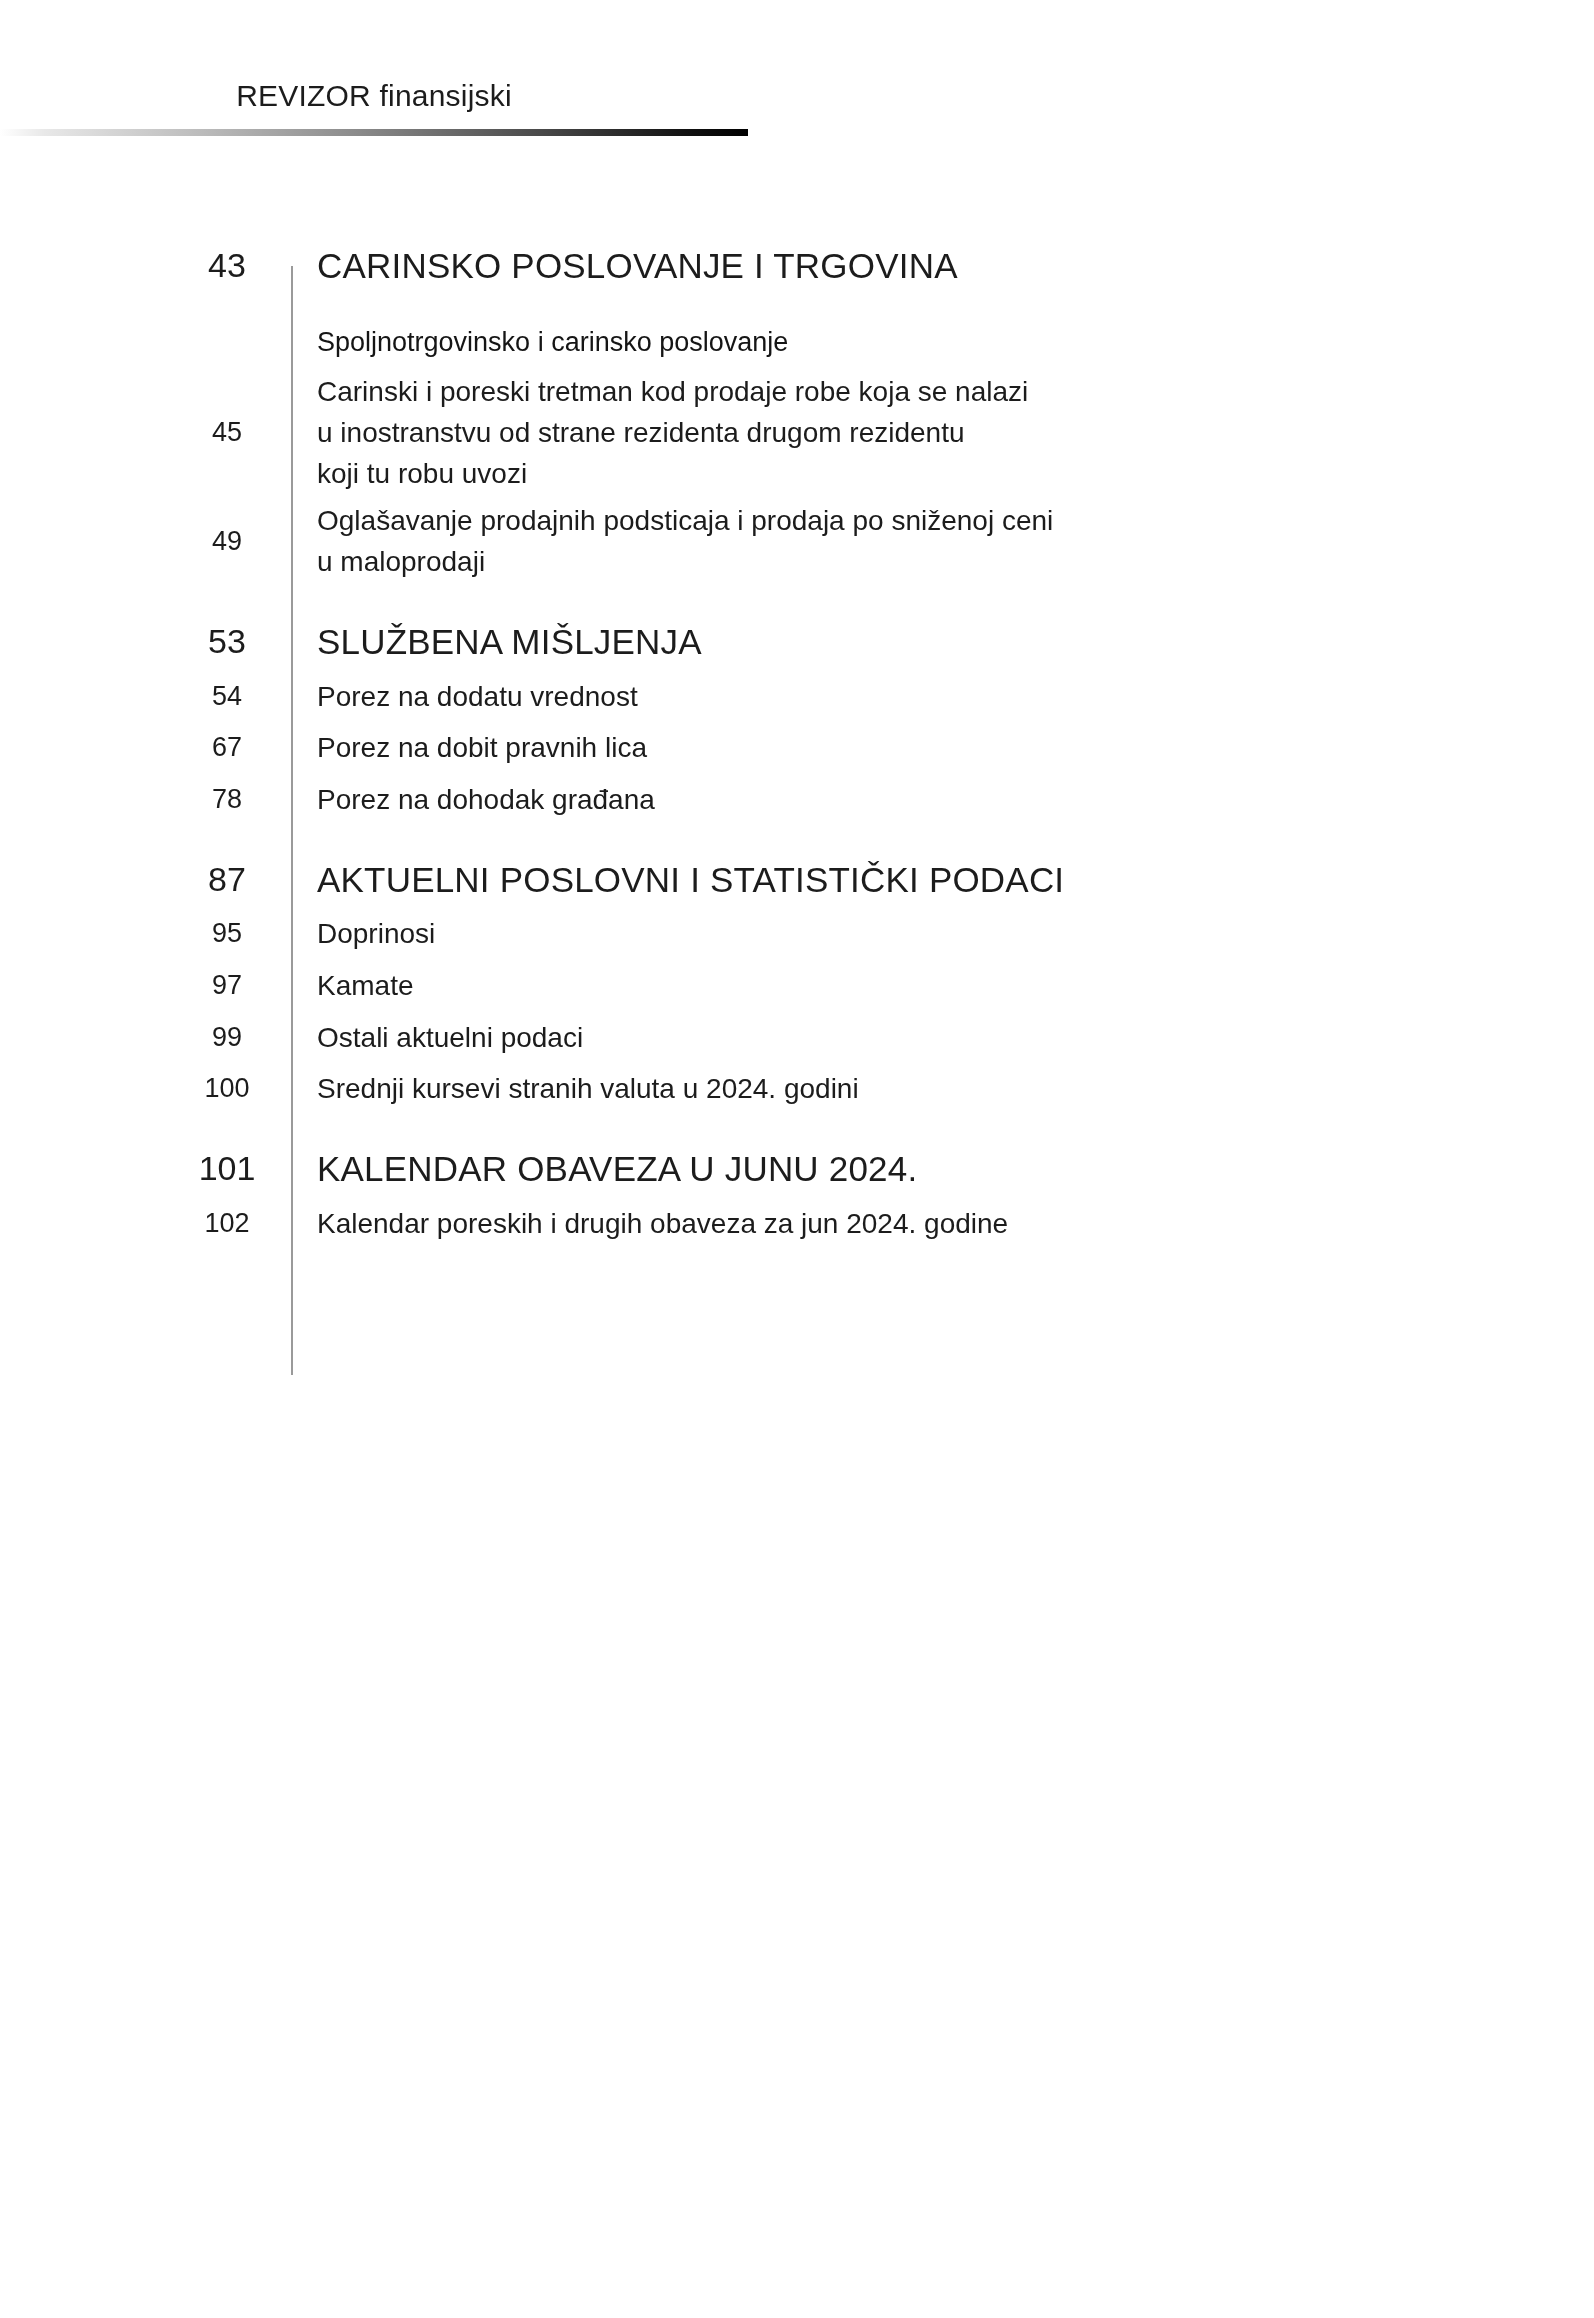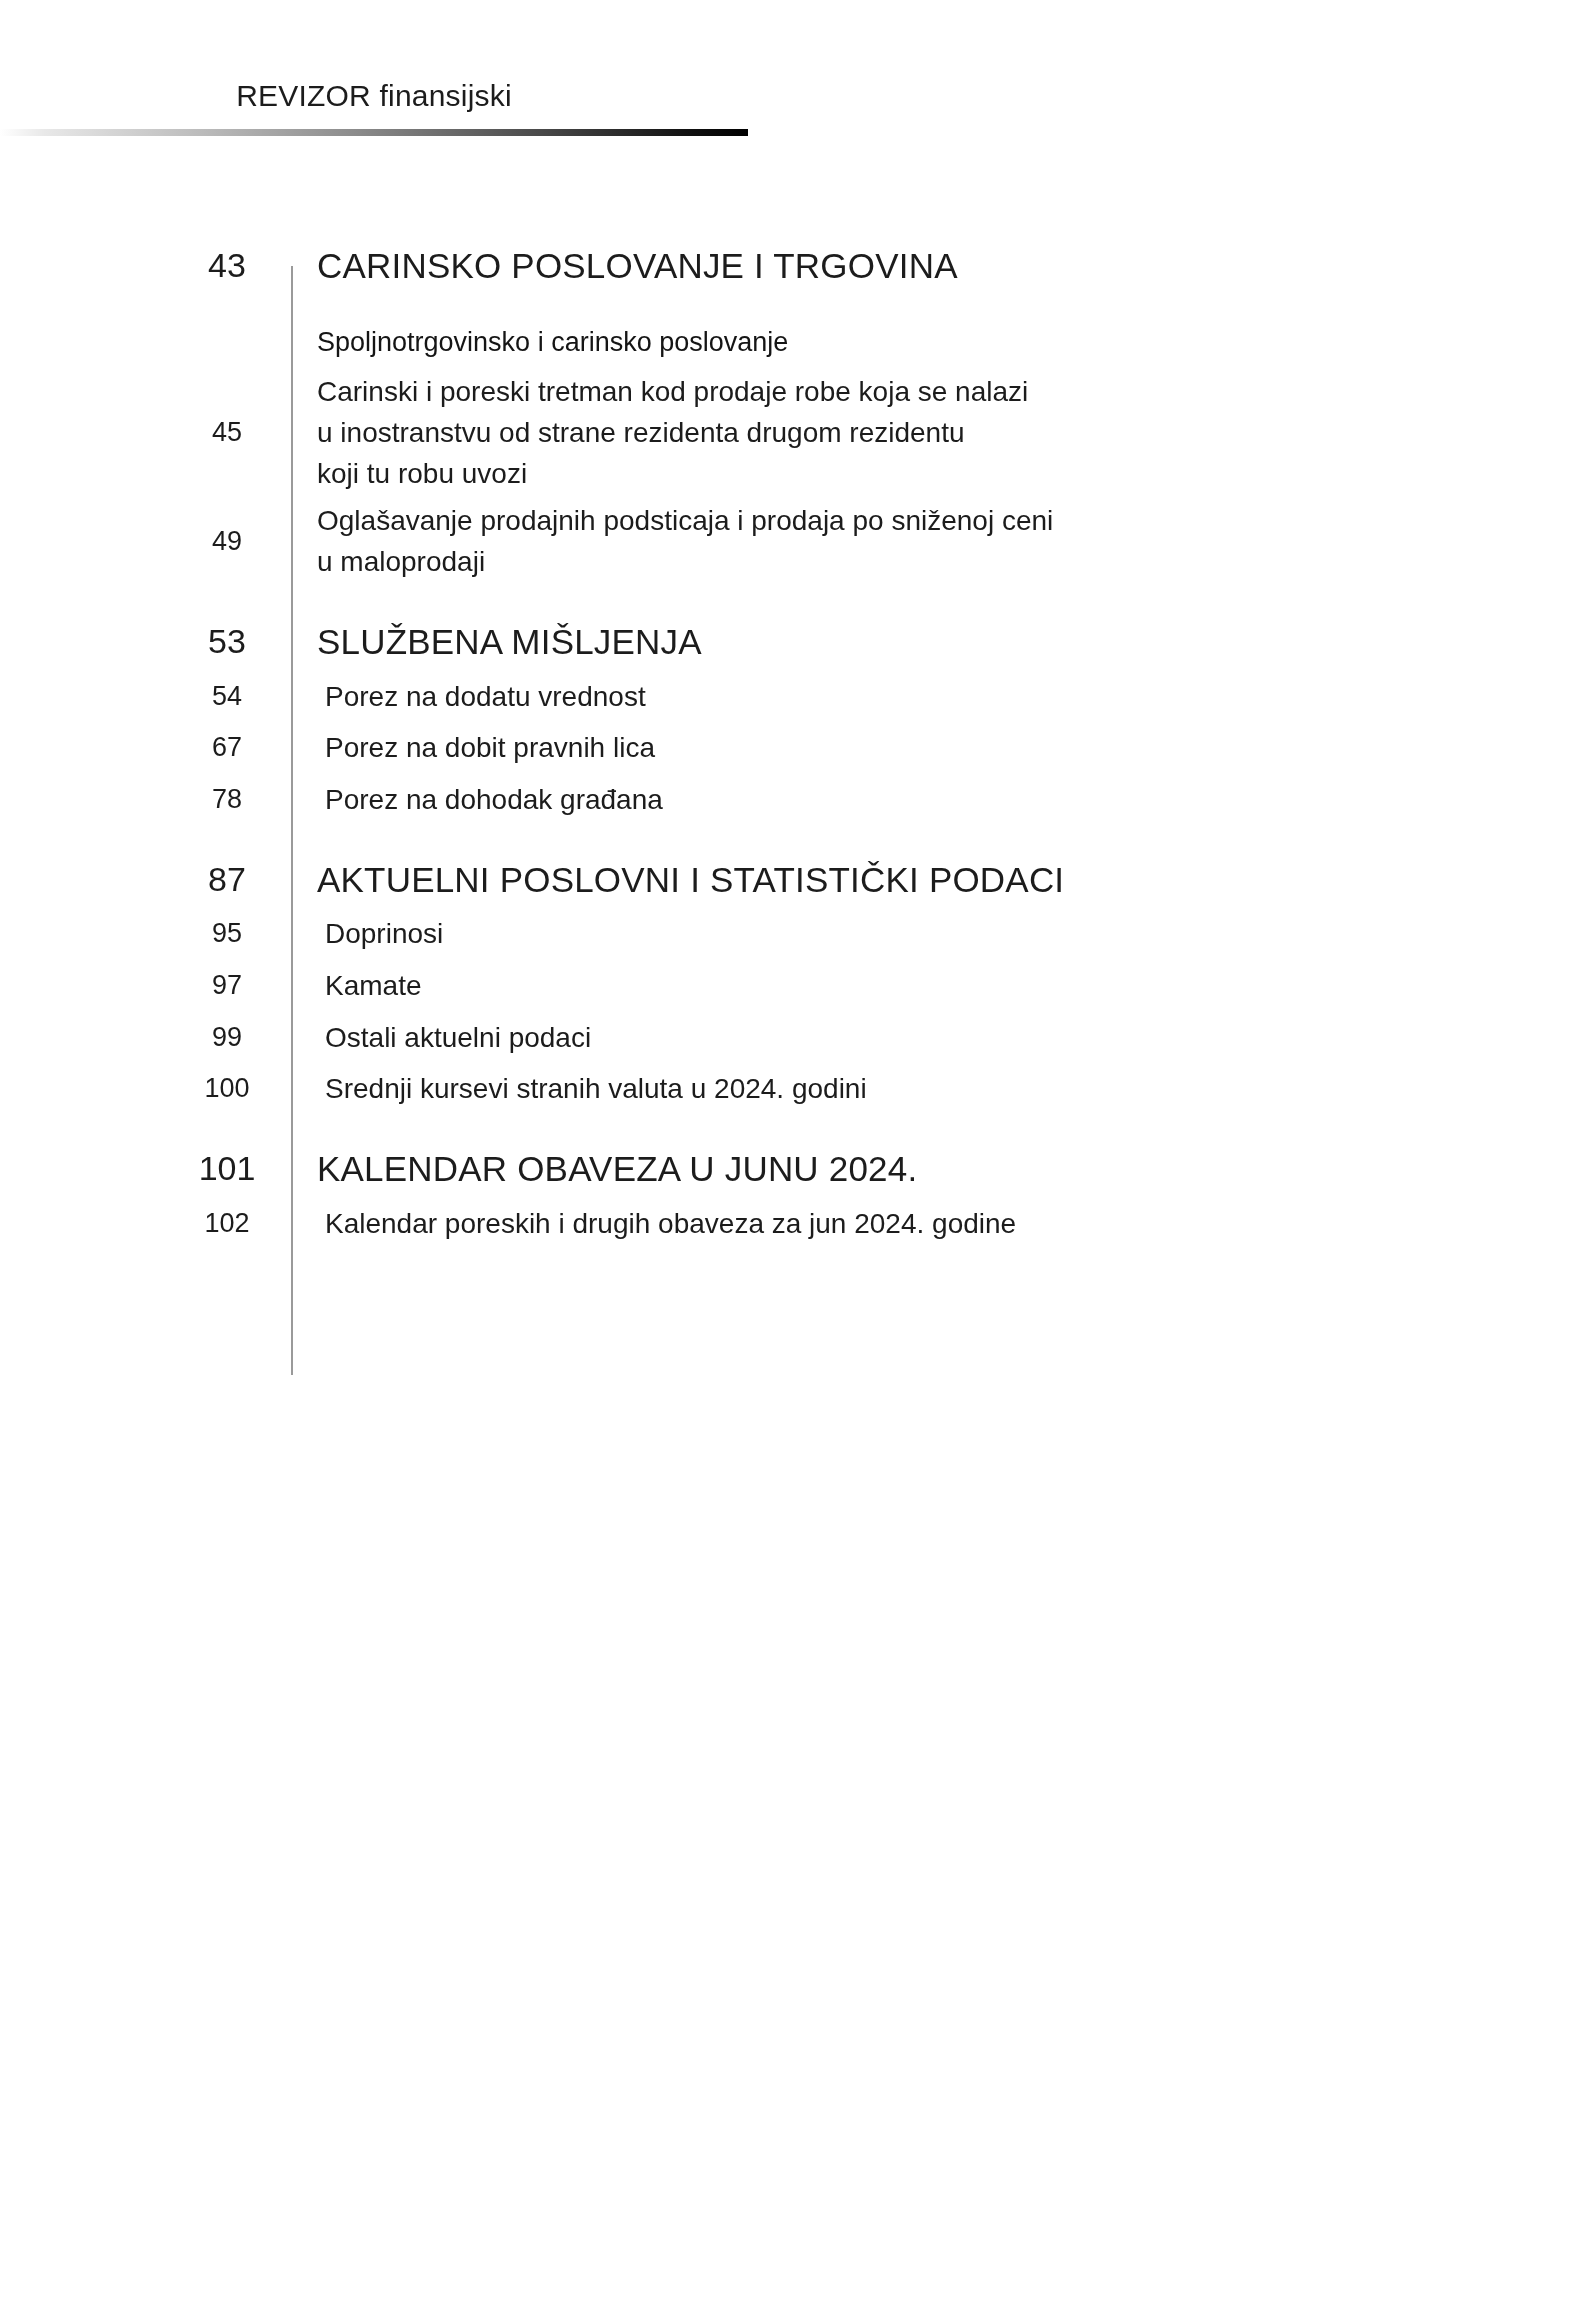--- a/index.html
+++ b/index.html
@@ -116,21 +116,21 @@
   .row-entry .toc-label {
     font-size: 28px;
     line-height: 41px;
     font-weight: 300;
   }
   .row-entry .toc-label .cont-line { display: block; }
 
   
   .sp-sec-top   { margin-top: 36px; }
   .sp-sub-top   { margin-top: 32px; }
-  .sp-entry-top { margin-top: 10.6px; gap: 8px; }
+  .sp-entry-top { margin-top: 10.6px; }
   .sp-tight     { margin-top: 6.5px; align-items: center; }
   .sp-first     { margin-top: 16px; }
 </style>
 </head>
 <body>
 
 <div class="page-header">
   <div class="header-title">REVIZOR finansijski</div>
   <div class="header-rule"></div>
 </div>

